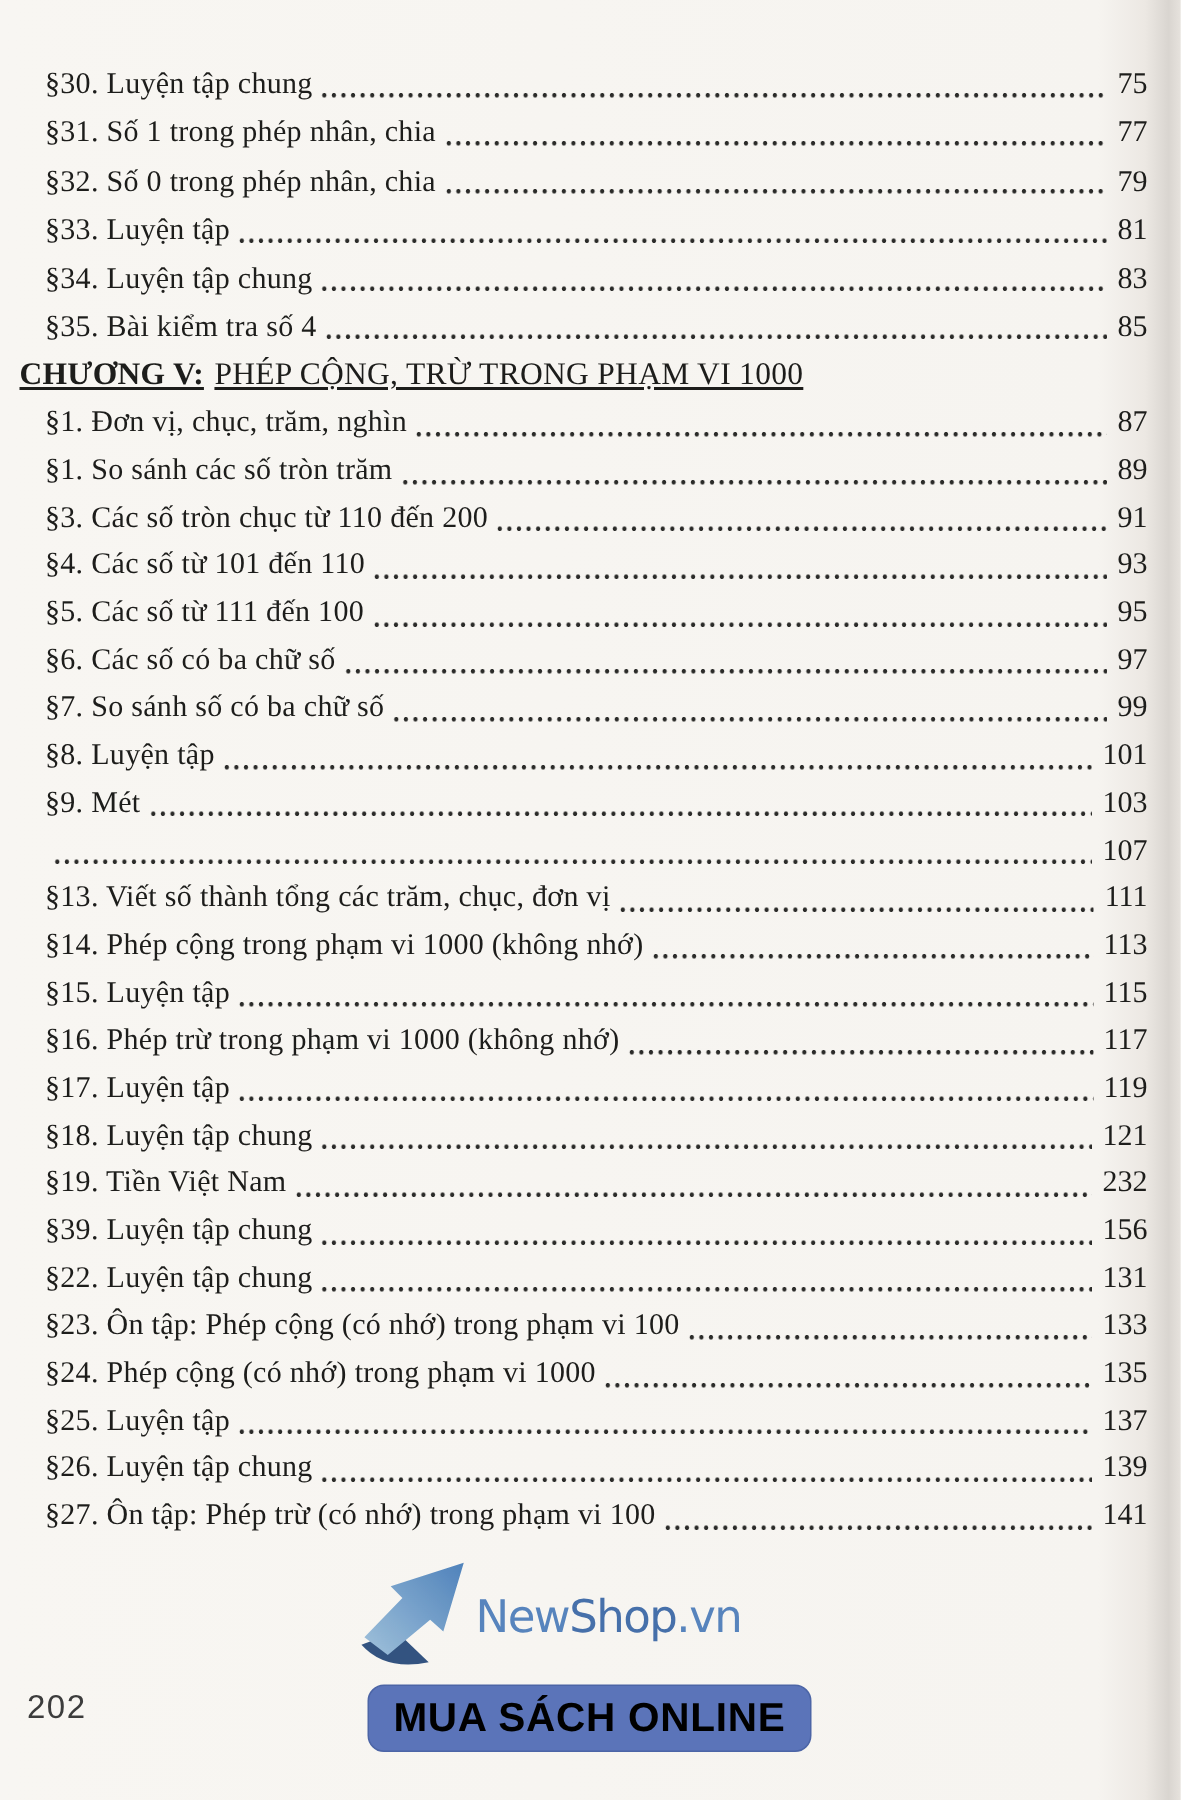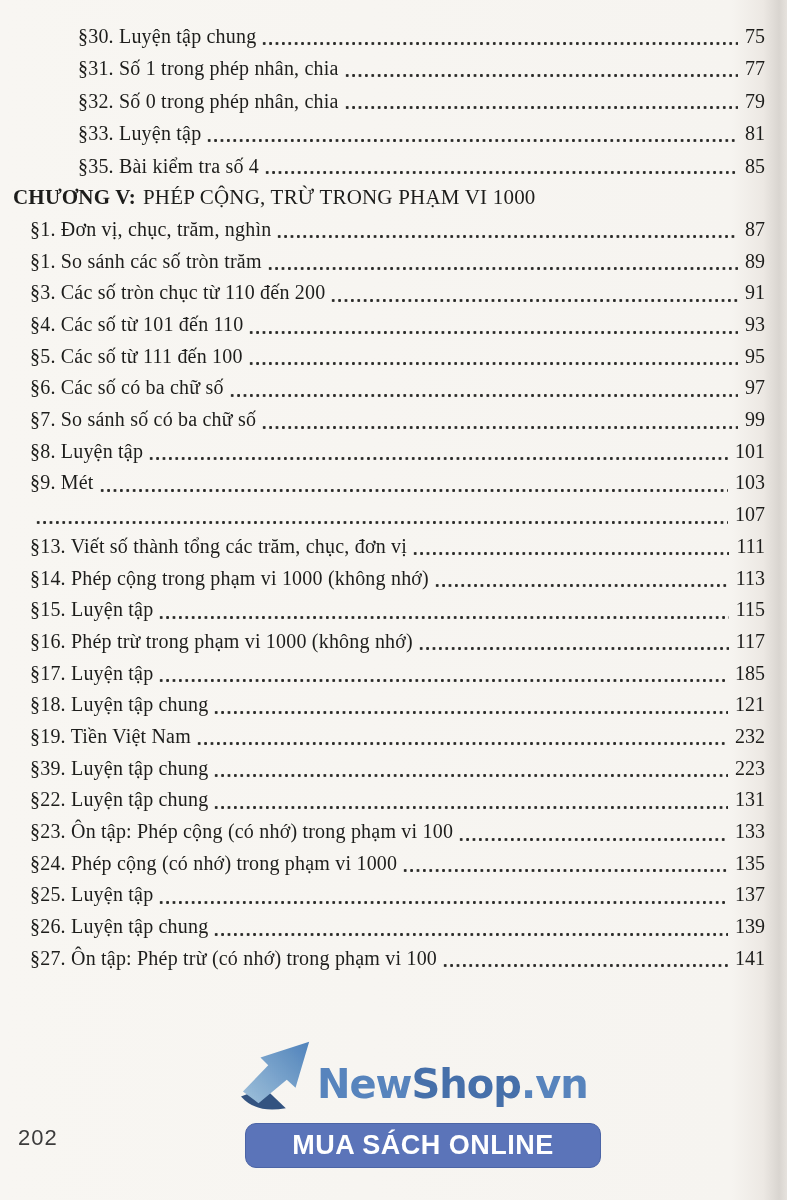--- a/index.html
+++ b/index.html
@@ -13,21 +13,21 @@
   .page {
     position: absolute; inset: 0;
     background: linear-gradient(90deg, #f8f6f2 0%, #f6f4f0 93%, #ece8e3 97%, #d9d5d0 99%, #e6e2dd 100%);
   }
   
   .toc {
     list-style: none;
     margin: 0;
     padding: 0 22px 0 30px;
   }
-  .toc-top { padding-top: 20px; margin-left: 48px; }
+  .toc-top { padding-top: 40px; }
   .row {
     display: flex;
     align-items: stretch;
     font-size: 20px;
     white-space: nowrap;
   }
   .toc-top .row   { height: 32.4px; line-height: 32.4px; }
   .toc-chap .row  { height: 31.7px; line-height: 31.7px; }
   .row .title { flex: 0 0 auto; letter-spacing: 0.2px; }
   .row .dots {
@@ -40,20 +40,21 @@
   }
   .row .pagenum { flex: 0 0 auto; }
   
   .chapter-heading {
     padding-left: 13px;
     margin: 2px 0 3px 0;
     font-size: 21px;
     line-height: 27px;
     white-space: nowrap;
     letter-spacing: 0.2px;
+    text-decoration: underline;
   }
   .ch-prefix { font-weight: bold; margin-right: 7px; }
   
   .folio {
     position: absolute;
     left: 18px; top: 1125px;
     font-family: "Liberation Sans", sans-serif;
     font-size: 22px;
     color: #3c3c3c;
     letter-spacing: 1px;
@@ -64,46 +65,46 @@
     left: 237px; top: 1037px;
     display: flex;
     align-items: flex-start;
     mix-blend-mode: multiply;
     opacity: 0.93;
     pointer-events: none;
   }
   .wm-arrow { width: 82px; height: 76px; flex: 0 0 auto; }
   .wm-text {
     font-family: "DejaVu Sans", sans-serif;
-    font-weight: bold;
-    font-size: 40px;
+    font-weight: normal;
+    font-size: 30px;
     line-height: 1;
     margin: 27px 0 4px -2px;
     letter-spacing: -1px;
   }
   .wm-new  { color: #4d80c4; }
   .wm-shop { color: #3a69ae; }
   .wm-vn   { color: #4d80c4; }
   
   .badge {
     position: absolute;
     left: 245px; top: 1123px;
-    width: 356px; height: 45px;
+    width: 296px; height: 45px;
     background: #5b74b9;
     border: 1px solid #4c65a6;
     border-radius: 11px;
     box-sizing: border-box;
     display: flex;
     align-items: center;
     justify-content: center;
     font-family: "Liberation Sans", sans-serif;
     font-weight: bold;
     font-size: 27px;
     letter-spacing: 0.5px;
-    color: #ffffff;
+    color: #000000;
     white-space: nowrap;
   }
 </style>
 </head>
 <body>
 
 <div class="page">
 
   <ol class="toc toc-top">
   <li class="row">
@@ -123,20 +124,25 @@
     <span class="dots"></span>
     <span class="pagenum">79</span>
   </li>
 
   <li class="row">
     <span class="title">§33. Luyện tập</span>
     <span class="dots"></span>
     <span class="pagenum">81</span>
   </li>
 
+  <li class="row">
+    <span class="title">§34. Luyện tập chung</span>
+    <span class="dots"></span>
+    <span class="pagenum">83</span>
+  </li>
 
   <li class="row">
     <span class="title">§35. Bài kiểm tra số 4</span>
     <span class="dots"></span>
     <span class="pagenum">85</span>
   </li>
 </ol>
 
   <div class="chapter-heading">
     <span class="ch-prefix">CHƯƠNG V:</span><span class="ch-title">PHÉP CỘNG, TRỪ TRONG PHẠM VI 1000</span>
@@ -224,40 +230,40 @@
 
   <li class="row">
     <span class="title">§16. Phép trừ trong phạm vi 1000 (không nhớ)</span>
     <span class="dots"></span>
     <span class="pagenum">117</span>
   </li>
 
   <li class="row">
     <span class="title">§17. Luyện tập</span>
     <span class="dots"></span>
-    <span class="pagenum">185</span>
+    <span class="pagenum">119</span>
   </li>
 
   <li class="row">
     <span class="title">§18. Luyện tập chung</span>
     <span class="dots"></span>
     <span class="pagenum">121</span>
   </li>
 
   <li class="row">
     <span class="title">§19. Tiền Việt Nam</span>
     <span class="dots"></span>
     <span class="pagenum">232</span>
   </li>
 
 
   <li class="row">
     <span class="title">§39. Luyện tập chung</span>
     <span class="dots"></span>
-    <span class="pagenum">223</span>
+    <span class="pagenum">156</span>
   </li>
 
   <li class="row">
     <span class="title">§22. Luyện tập chung</span>
     <span class="dots"></span>
     <span class="pagenum">131</span>
   </li>
 
   <li class="row">
     <span class="title">§23. Ôn tập: Phép cộng (có nhớ) trong phạm vi 100</span>

